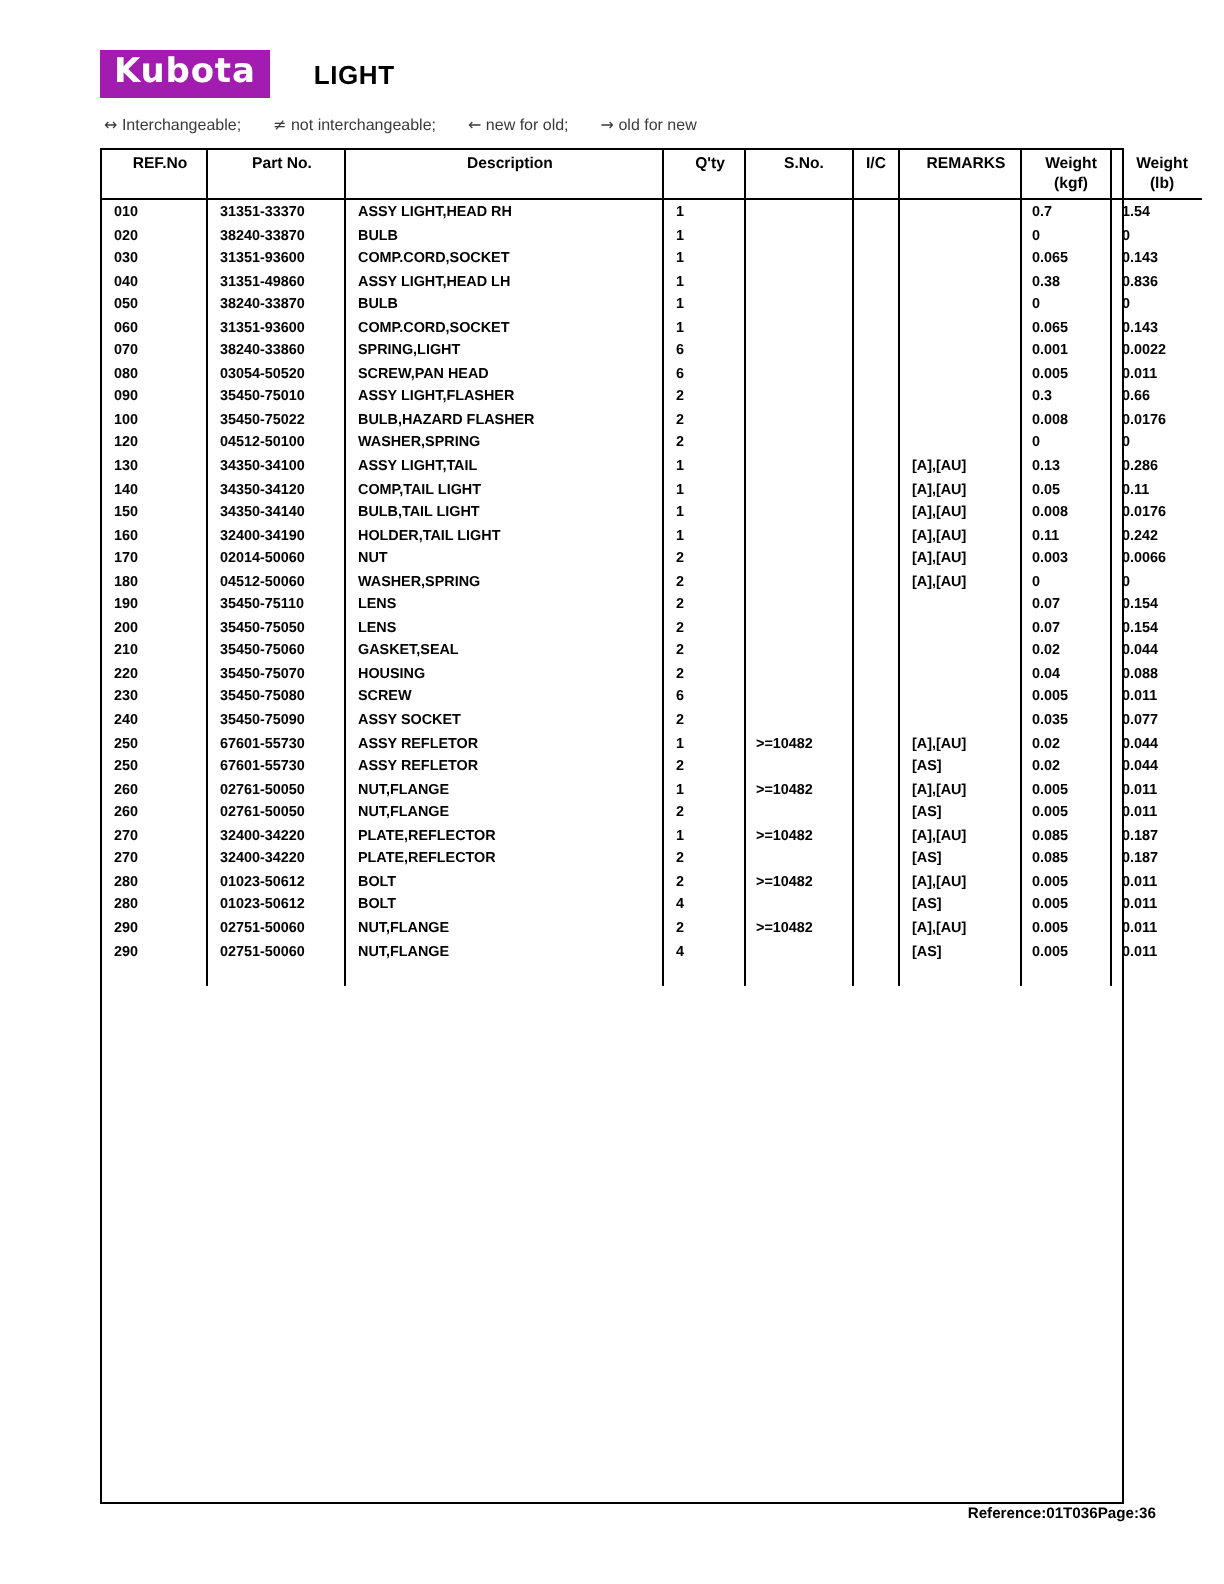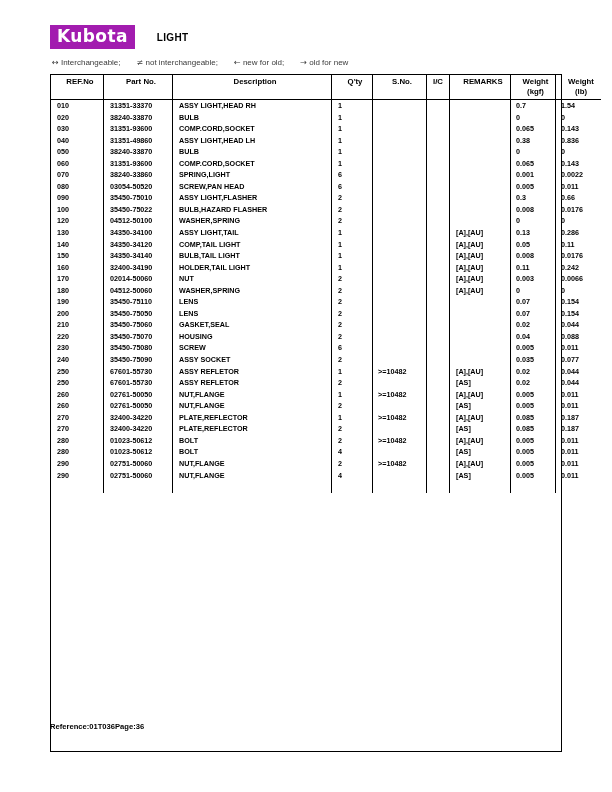--- a/index.html
+++ b/index.html
@@ -42,21 +42,21 @@
   }
   .logo-text {
     color: #ffffff;
     font-size: 17px;
     font-weight: bold;
     letter-spacing: 0.4px;
     font-family: "DejaVu Sans", sans-serif;
   }
   .group-title {
     margin-left: 22px;
-    font-size: 10px;
+    font-size: 13px;
     font-weight: bold;
     letter-spacing: 0.3px;
   }
 
   
   .legend {
     position: absolute;
     left: 52px;
     top: 58px;
     width: 512px;
@@ -117,24 +117,24 @@
   .c-rem   { width: 54px;  text-align: left;  padding-left: 6px !important; }
   .c-wkg   { width: 39px;  text-align: left;  padding-left: 5px !important; }
   .c-wlb   { width: 40px;  text-align: left;  padding-left: 5px !important; }
 
   .filler td { height: auto; }
 
   
   .footer {
     position: absolute;
     left: 50px;
-    top: 722px;
+    top: 752px;
     width: 528px;
     display: flex;
-    justify-content: flex-start;
+    justify-content: flex-end;
     font-size: 7.6px;
     font-weight: bold;
   }
 </style>
 </head>
 <body>
 
 <div class="page">
 
   <div class="header">

